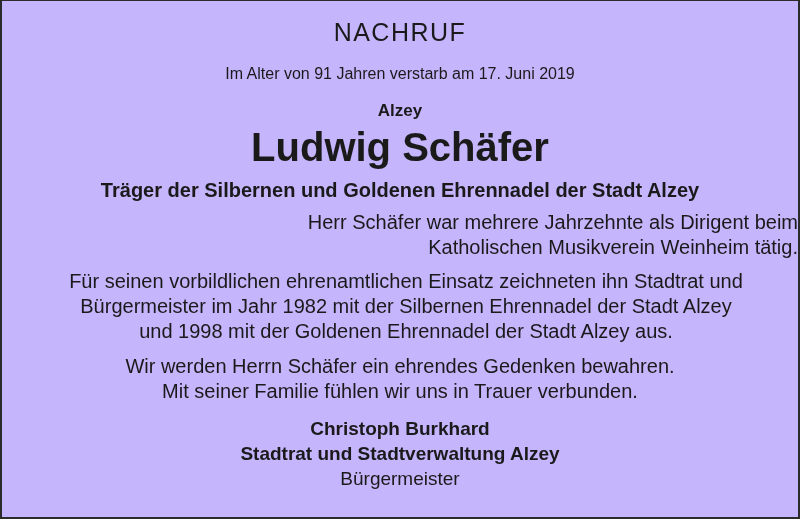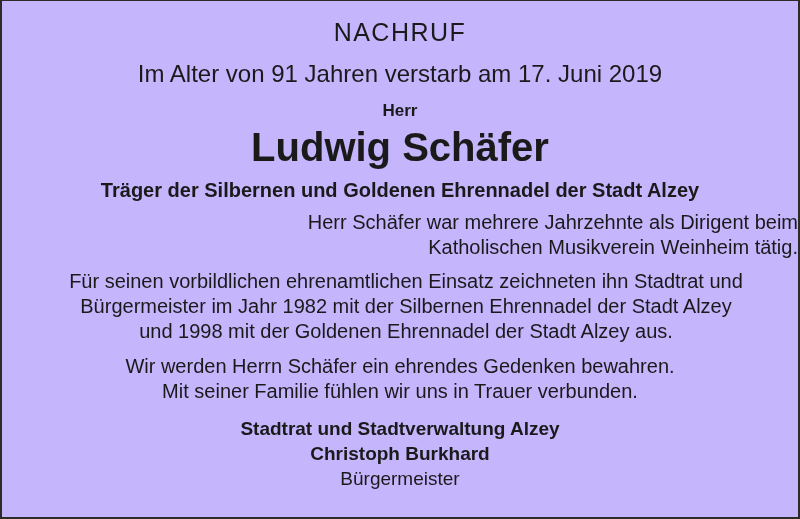--- a/index.html
+++ b/index.html
@@ -21,21 +21,21 @@
   }
   .header {
     margin-top: 16px;
     font-size: 25px;
     line-height: 30px;
     letter-spacing: 1.5px;
     font-weight: 400;
   }
   .intro {
     margin-top: 14px;
-    font-size: 24px;
+    font-size: 16px;
     line-height: 26px;
   }
   .salutation {
     margin-top: 14px;
     font-size: 17px;
     line-height: 20px;
     font-weight: 700;
   }
   .name {
     margin-top: 2px;
@@ -68,34 +68,34 @@
   .bold { font-weight: 700; }
 </style>
 </head>
 <body>
 
 <div class="page">
   <div class="header">NACHRUF</div>
 
   <div class="intro">Im Alter von 91 Jahren verstarb am 17. Juni 2019</div>
 
-  <div class="salutation">Herr</div>
+  <div class="salutation">Alzey</div>
 
   <div class="name">Ludwig Schäfer</div>
 
   <div class="honor">Träger der Silbernen und Goldenen Ehrennadel der Stadt Alzey</div>
 
   <p class="para para-1">Herr Schäfer war mehrere Jahrzehnte als Dirigent beim
 Katholischen Musikverein Weinheim tätig.</p>
 
   <p class="para para-2">Für seinen vorbildlichen ehrenamtlichen Einsatz zeichneten ihn Stadtrat und
 Bürgermeister im Jahr 1982 mit der Silbernen Ehrennadel der Stadt Alzey
 und 1998 mit der Goldenen Ehrennadel der Stadt Alzey aus.</p>
 
   <p class="para para-3">Wir werden Herrn Schäfer ein ehrendes Gedenken bewahren.
 Mit seiner Familie fühlen wir uns in Trauer verbunden.</p>
 
   <div class="sig">
+    <div class="sig-line bold">Christoph Burkhard</div>
     <div class="sig-line bold">Stadtrat und Stadtverwaltung Alzey</div>
-    <div class="sig-line bold">Christoph Burkhard</div>
     <div class="sig-line">Bürgermeister</div>
   </div>
 </div>
 
 </body></html>

